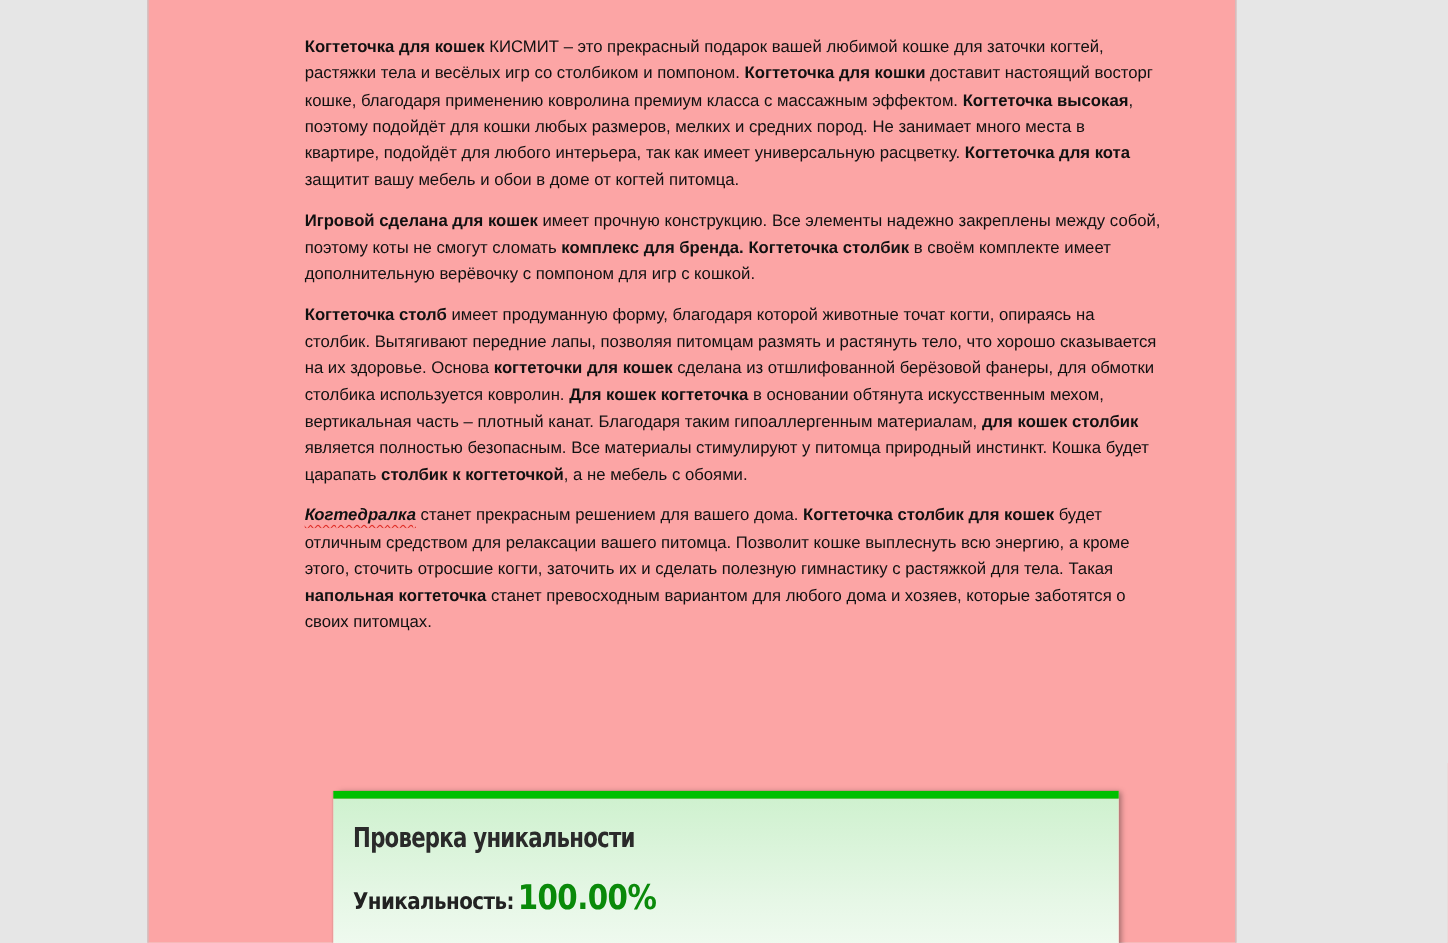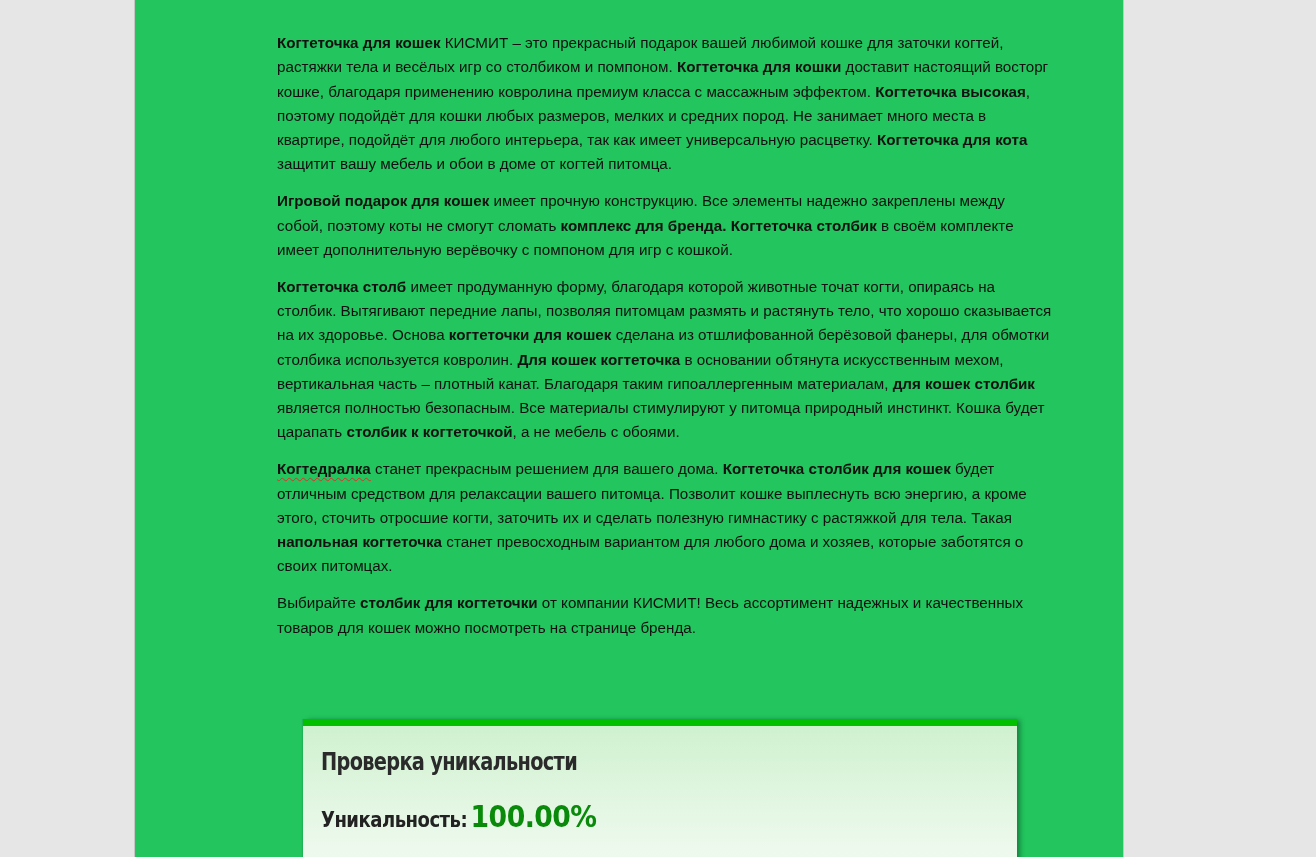--- a/index.html
+++ b/index.html
@@ -9,21 +9,21 @@
       height: 857px;
       overflow: hidden;
       background: #e6e6e6;
     }
     .page {
       position: absolute;
       left: 134px;
       top: 0;
       width: 990px;
       height: 857px;
-      background: #22c55e;
+      background: #fca5a5;
       border-left: 1px solid #c6c6c6;
       border-right: 1px solid #c6c6c6;
       box-sizing: border-box;
     }
     .body-text {
       position: absolute;
       left: 142px;
       top: 31px;
       width: 778px;
       font-family: "Liberation Sans", "DejaVu Sans", sans-serif;
@@ -33,20 +33,21 @@
     }
     .para {
       margin: 0 0 12.5px 0;
       white-space: normal;
     }
     .para b { font-weight: bold; }
     .spell {
       text-decoration: underline wavy #e0312a;
       text-decoration-thickness: 1px;
       text-underline-offset: 3px;
+      font-style: italic;
     }
     .uniq-box {
       position: absolute;
       left: 168px;
       top: 719px;
       width: 714px;
       height: 160px;
       background: linear-gradient(to bottom, #cff1cf 0%, #e6f7e6 60%, #f3fbf3 100%);
       border-top: 7px solid #00c000;
       box-sizing: border-box;
@@ -92,30 +93,27 @@
   </style>
 </head>
 <body>
 
 <div class="page">
   <div class="body-text">
     <p class="para">
       <b>Когтеточка для кошек</b><span> КИСМИТ – это прекрасный подарок вашей любимой кошке для заточки когтей, растяжки тела и весёлых игр со столбиком и помпоном. </span><b>Когтеточка для кошки</b><span> доставит настоящий восторг кошке, благодаря применению ковролина премиум класса с массажным эффектом. </span><b>Когтеточка высокая</b><span>, поэтому подойдёт для кошки любых размеров, мелких и средних пород. Не занимает много места в квартире, подойдёт для любого интерьера, так как имеет универсальную расцветку. </span><b>Когтеточка для кота</b><span> защитит вашу мебель и обои в доме от когтей питомца.</span>
     </p>
     <p class="para">
-      <b>Игровой подарок для кошек</b><span> имеет прочную конструкцию. Все элементы надежно закреплены между собой, поэтому коты не смогут сломать </span><b>комплекс для бренда. Когтеточка столбик</b><span> в своём комплекте имеет дополнительную верёвочку с помпоном для игр с кошкой.</span>
+      <b>Игровой сделана для кошек</b><span> имеет прочную конструкцию. Все элементы надежно закреплены между собой, поэтому коты не смогут сломать </span><b>комплекс для бренда. Когтеточка столбик</b><span> в своём комплекте имеет дополнительную верёвочку с помпоном для игр с кошкой.</span>
     </p>
     <p class="para">
       <b>Когтеточка столб</b><span> имеет продуманную форму, благодаря которой животные точат когти, опираясь на столбик. Вытягивают передние лапы, позволяя питомцам размять и растянуть тело, что хорошо сказывается на их здоровье. Основа </span><b>когтеточки для кошек</b><span> сделана из отшлифованной берёзовой фанеры, для обмотки столбика используется ковролин. </span><b>Для кошек когтеточка</b><span> в основании обтянута искусственным мехом, вертикальная часть – плотный канат. Благодаря таким гипоаллергенным материалам, </span><b>для кошек столбик</b><span> является полностью безопасным. Все материалы стимулируют у питомца природный инстинкт. Кошка будет царапать </span><b>столбик к когтеточкой</b><span>, а не мебель с обоями.</span>
     </p>
     <p class="para">
       <b class="spell">Когтедралка</b><span> станет прекрасным решением для вашего дома. </span><b>Когтеточка столбик для кошек</b><span> будет отличным средством для релаксации вашего питомца. Позволит кошке выплеснуть всю энергию, а кроме этого, сточить отросшие когти, заточить их и сделать полезную гимнастику с растяжкой для тела. Такая </span><b>напольная когтеточка</b><span> станет превосходным вариантом для любого дома и хозяев, которые заботятся о своих питомцах.</span>
-    </p>
-    <p class="para">
-      <span>Выбирайте </span><b>столбик для когтеточки</b><span> от компании КИСМИТ! Весь ассортимент надежных и качественных товаров для кошек можно посмотреть на странице бренда.</span>
     </p>
   </div>
 
   <div class="uniq-box">
     <div class="uniq-title">Проверка уникальности</div>
     <div class="uniq-row">
       <span class="uniq-label">Уникальность:</span><span class="uniq-value">100.00%</span>
     </div>
   </div>
 </div>

